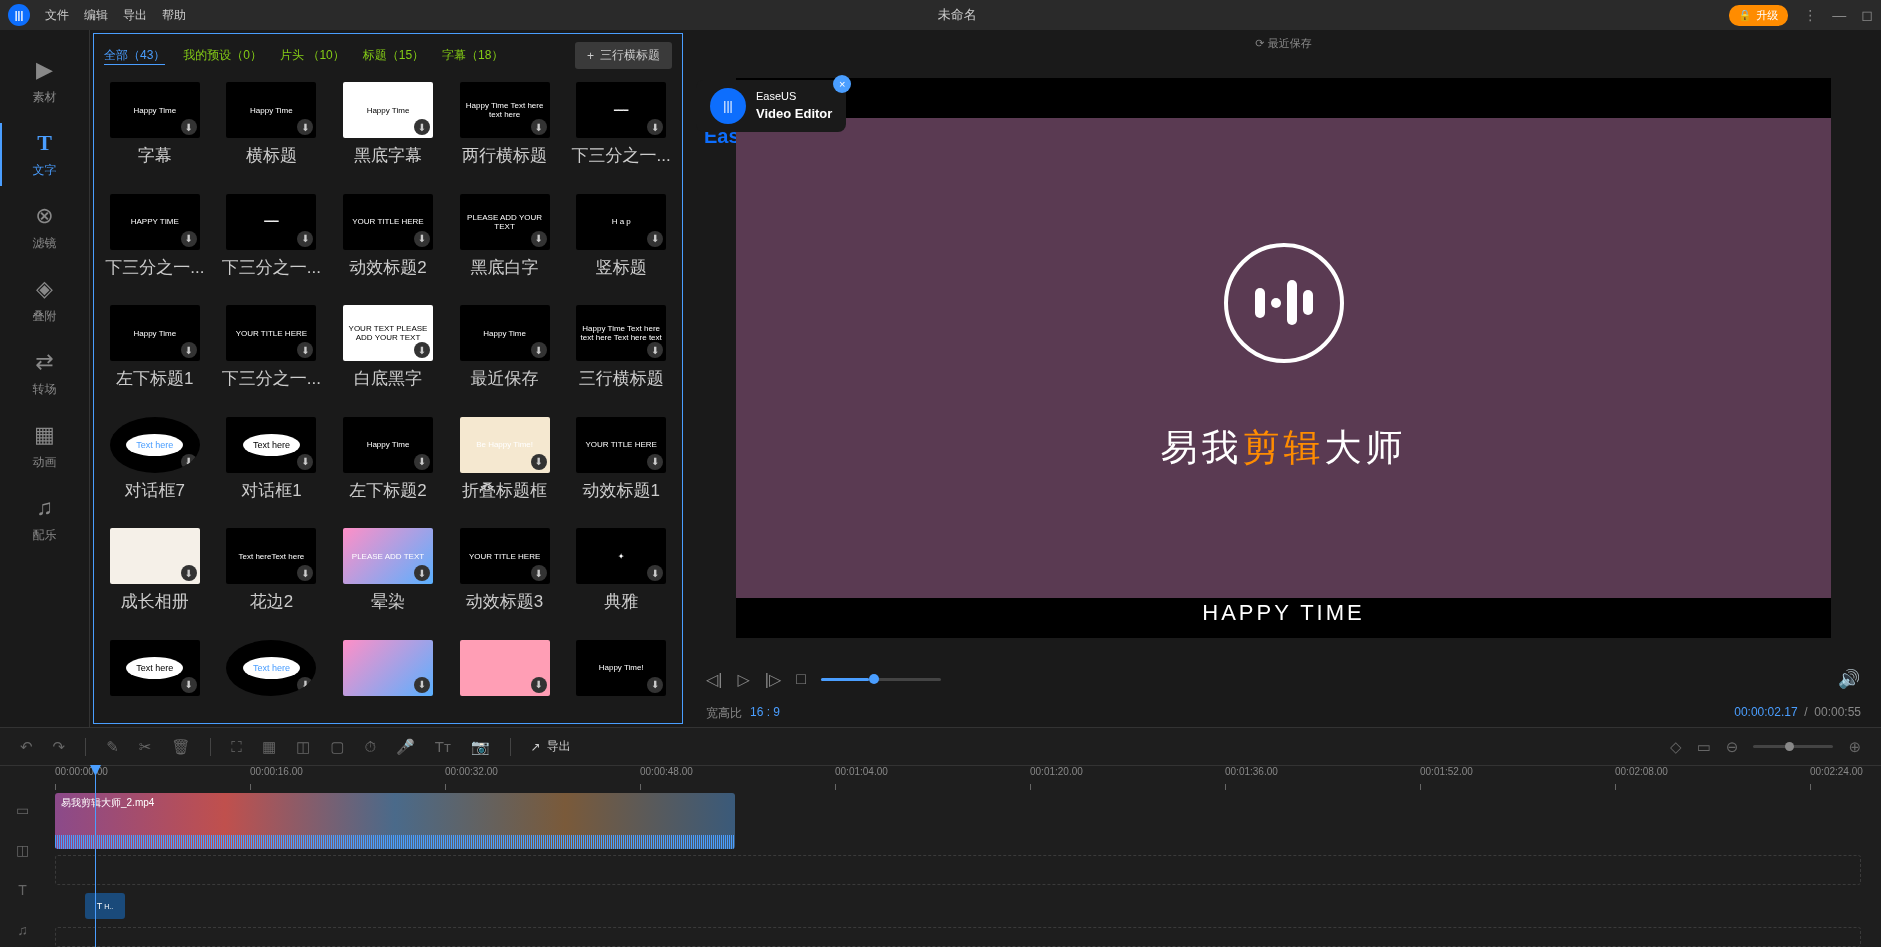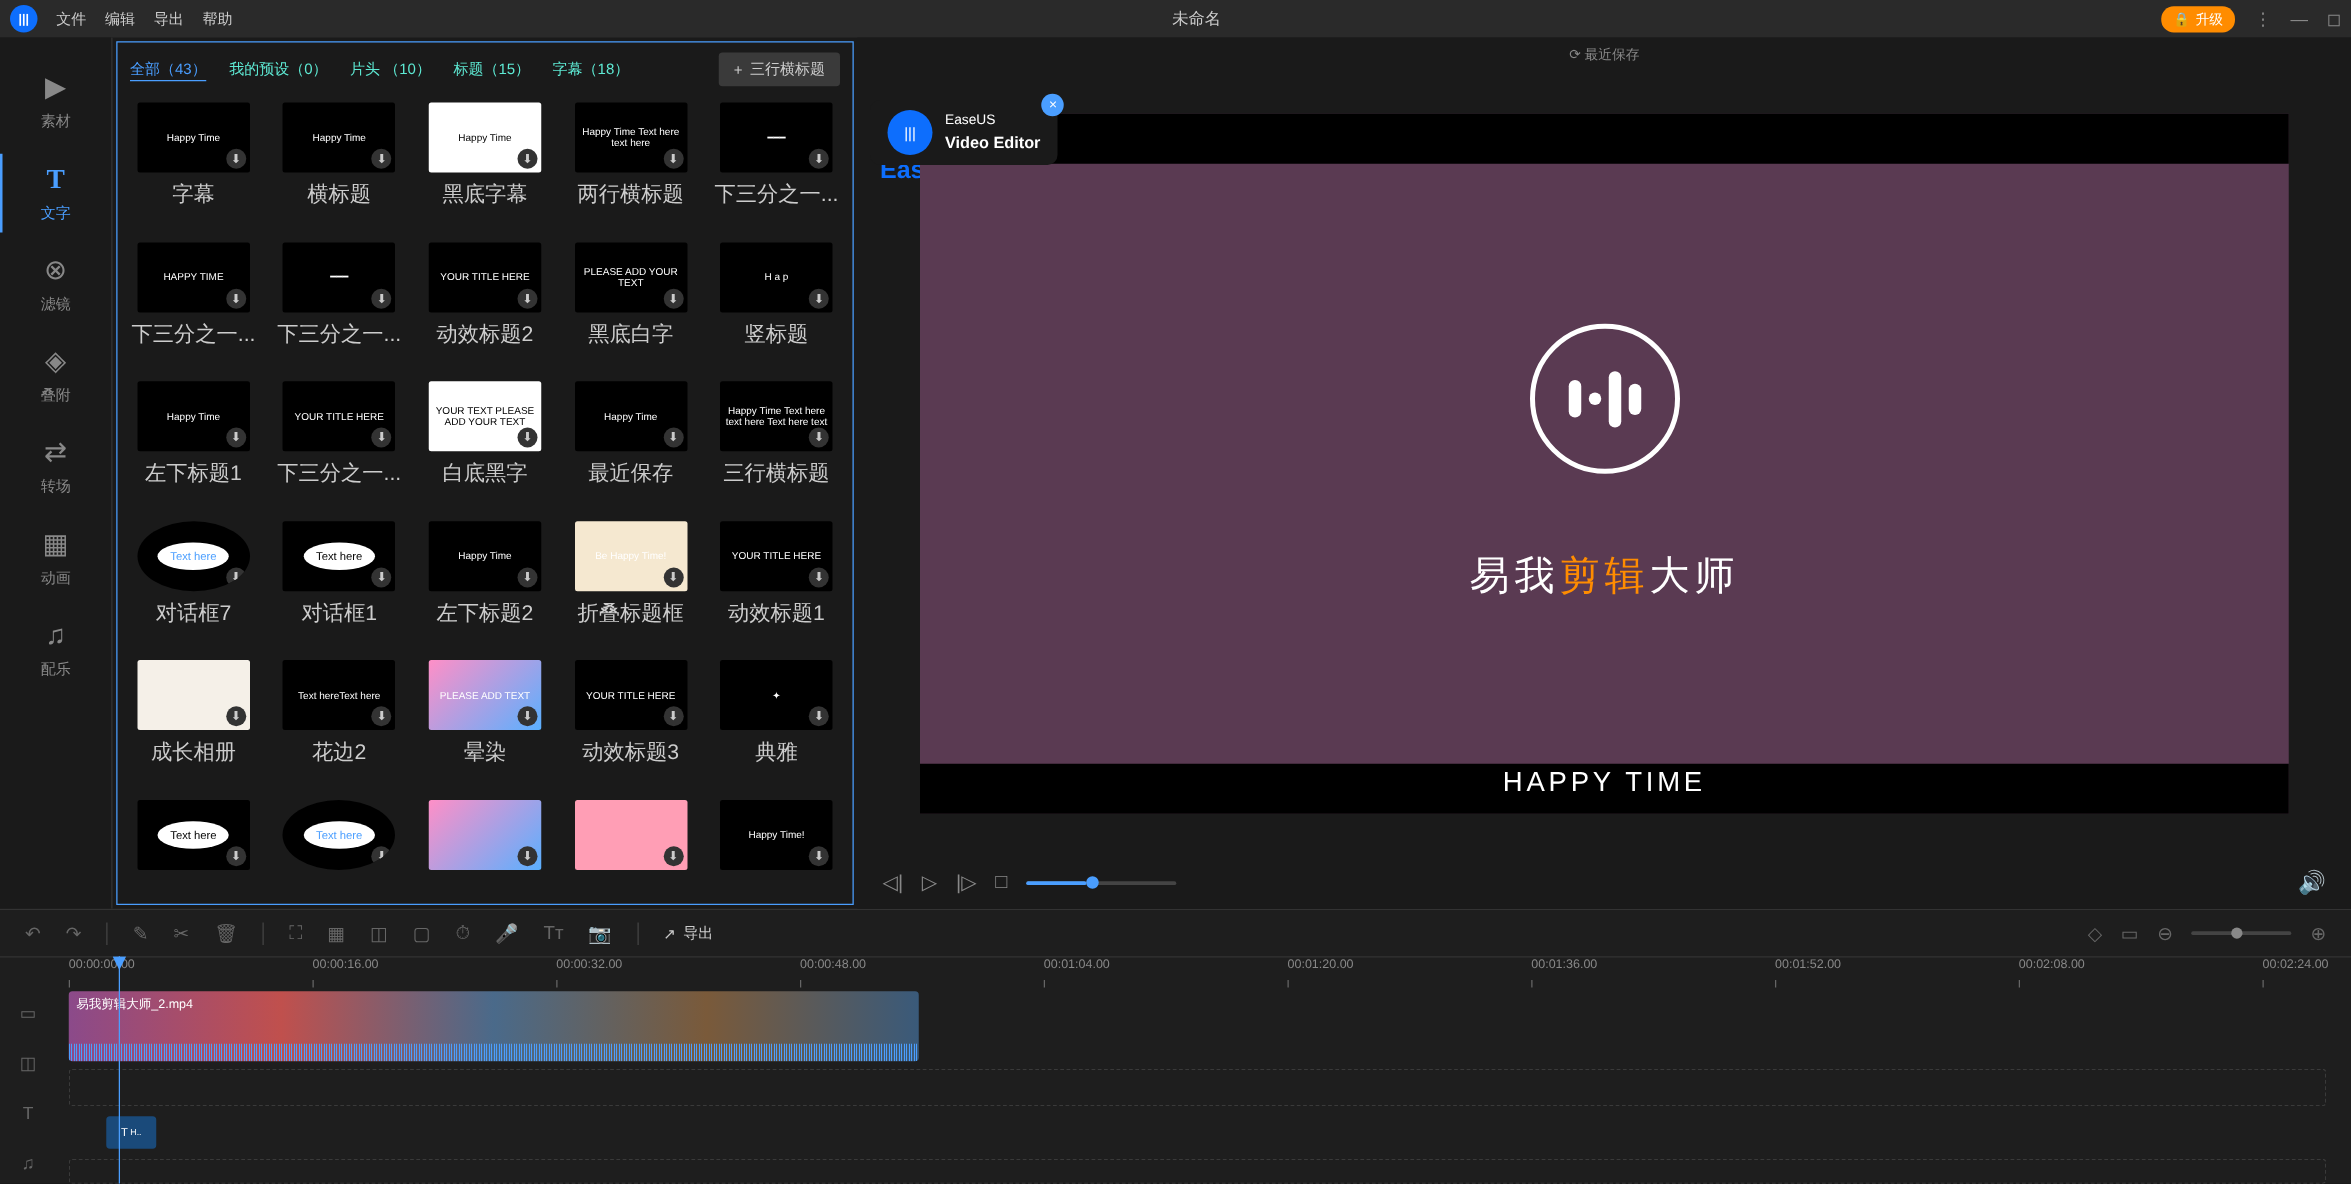--- a/index.html
+++ b/index.html
@@ -14,21 +14,21 @@
 .win-btn{color:#888;cursor:pointer;font-size:14px}
 .main-area{display:flex;flex:1;min-height:0}
 .left-nav{width:90px;background:#1a1a1a;display:flex;flex-direction:column;padding-top:15px;border-right:1px solid #333}
 .nav-item{display:flex;flex-direction:column;align-items:center;padding:12px 0;cursor:pointer;color:#888}
 .nav-item.active{color:#4a9eff}
 .nav-item .icon{font-size:22px;margin-bottom:6px}
 .nav-item.active-border{position:relative}
 .nav-item.active-border::before{content:"";position:absolute;left:0;top:5px;bottom:5px;width:2px;background:#4a9eff}
 .asset-panel{width:590px;background:#1a1a1a;border:1px solid #4a9eff;margin:3px;display:flex;flex-direction:column}
 .asset-tabs{display:flex;padding:8px 10px;gap:18px;align-items:center;font-size:12px}
-.asset-tab{color:#5eead4;cursor:pointer}
+.asset-tab{color:#84cc16;cursor:pointer}
 .asset-tab.active{color:#4a9eff;border-bottom:1px solid #4a9eff}
 .insert-sub{margin-left:auto;background:#3a3a3a;padding:5px 12px;border-radius:3px;color:#ccc;cursor:pointer;display:flex;align-items:center;gap:6px}
 .asset-grid{flex:1;overflow-y:auto;padding:5px 10px;display:grid;grid-template-columns:repeat(5,1fr);gap:10px 15px}
 .asset-grid::-webkit-scrollbar{width:6px}
 .asset-grid::-webkit-scrollbar-thumb{background:#555;border-radius:3px}
 .asset-item{display:flex;flex-direction:column;align-items:center;cursor:pointer}
 .asset-thumb{width:90px;height:56px;background:#000;border-radius:2px;position:relative;display:flex;align-items:center;justify-content:center;color:#fff;font-size:8px;text-align:center;overflow:hidden}
 .asset-thumb.white{background:#fff;color:#000}
 .asset-thumb.light{background:#f5f0e8;color:#333}
 .asset-thumb.gradient{background:linear-gradient(135deg,#ff8fc7,#5ab0ff)}
@@ -36,21 +36,21 @@
 .asset-thumb.beige{background:linear-gradient(#f5e8d0,#f5e8d0)}
 .dl-badge{position:absolute;bottom:3px;right:3px;width:16px;height:16px;background:#333;border-radius:50%;display:flex;align-items:center;justify-content:center;color:#ccc;font-size:10px}
 .asset-label{margin-top:6px;font-size:17px;color:#ccc}
 .preview-panel{flex:1;background:#1a1a1a;display:flex;flex-direction:column;position:relative}
 .save-info{text-align:center;padding:6px 20px;color:#888;font-size:11px}
 .preview-video{flex:1;display:flex;align-items:center;justify-content:center;padding:10px 50px}
 .video-frame{width:100%;height:100%;max-height:560px;background:#5a3a52;position:relative;display:flex;flex-direction:column;align-items:center;justify-content:center;border-top:40px solid #000;border-bottom:40px solid #000}
 .video-logo-circle{width:120px;height:120px;border:4px solid #fff;border-radius:50%;display:flex;align-items:center;justify-content:center;margin-bottom:60px}
 .video-logo-bars{display:flex;gap:6px;align-items:center}
 .video-logo-bars span{width:10px;background:#fff;border-radius:5px}
-.video-text{color:#fff;font-size:32px;letter-spacing:4px}
+.video-text{color:#fff;font-size:37px;letter-spacing:4px}
 .video-text .orange{color:#ff8c00}
 .happy-overlay{position:absolute;bottom:-28px;color:#fff;font-size:22px;letter-spacing:3px}
 .easeus-badge{position:absolute;top:50px;left:10px;background:#1a1a1a;border-radius:8px;padding:8px 14px;display:flex;align-items:center;gap:10px;z-index:10}
 .easeus-badge .close{position:absolute;top:-5px;right:-5px;width:18px;height:18px;background:#4a9eff;border-radius:50%;display:flex;align-items:center;justify-content:center;font-size:11px;color:#fff}
 .easeus-logo{width:36px;height:36px;background:#0d6efd;border-radius:50%;display:flex;align-items:center;justify-content:center}
 .easeus-txt{color:#fff;font-size:11px;line-height:1.4}
 .easeus-txt .b{font-weight:bold;font-size:13px}
 .wm{position:absolute;top:95px;left:18px;font-size:20px;font-weight:bold;color:#0d6efd}
 .wm .o{color:#ff8c00}
 .preview-controls{display:flex;align-items:center;padding:10px 20px;gap:15px}
@@ -324,20 +324,25 @@
       <span class="pc-btn">◁|</span>
       <span class="pc-btn">▷</span>
       <span class="pc-btn">|▷</span>
       <span class="pc-btn">□</span>
       <div class="progress-bar">
           <div class="progress-fill"></div>
           <div class="progress-knob"></div>
         </div>
       <span class="volume-icon">🔊</span>
     </div>
+    <div class="preview-info">
+      <span>宽高比</span>
+      <span class="ratio">16 : 9</span>
+      <span class="time"><span class="cur">00:00:02.17</span> &nbsp;/&nbsp; <span>00:00:55</span></span>
+    </div>
   </div>
 </div>
 
 <div class="timeline-area">
   <div class="tl-toolbar">
     <span class="tl-btn">↶</span>
     <span class="tl-btn">↷</span>
     <div class="tl-sep"></div>
     <span class="tl-btn">✎</span>
     <span class="tl-btn">✂</span>

